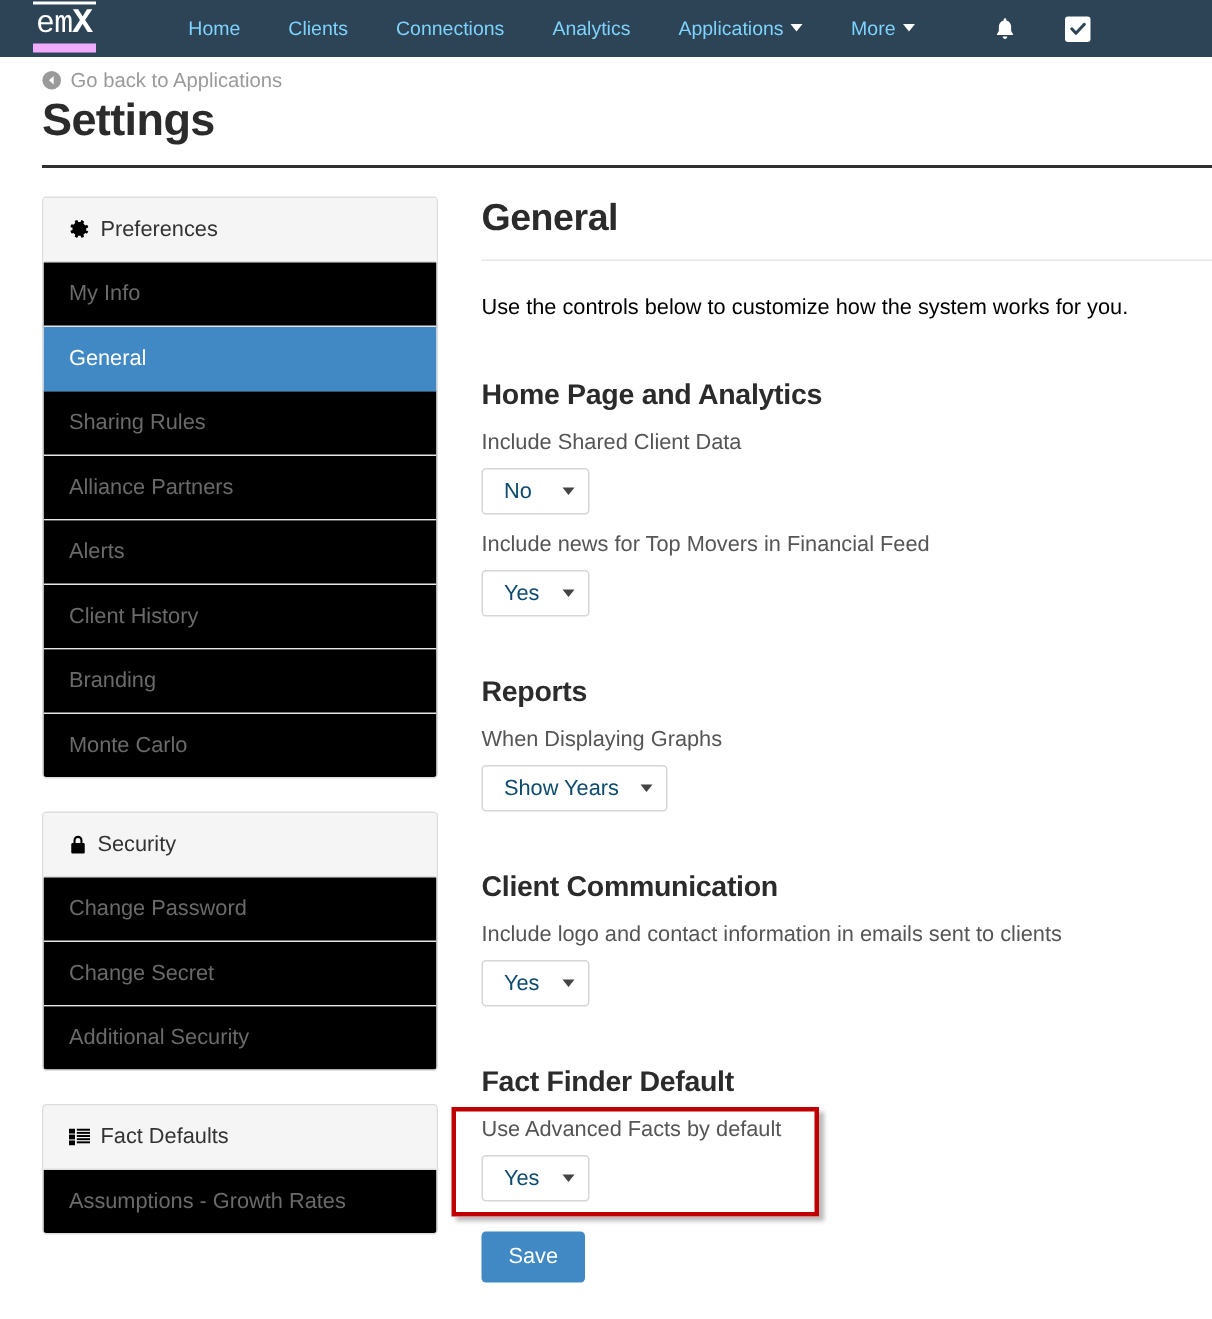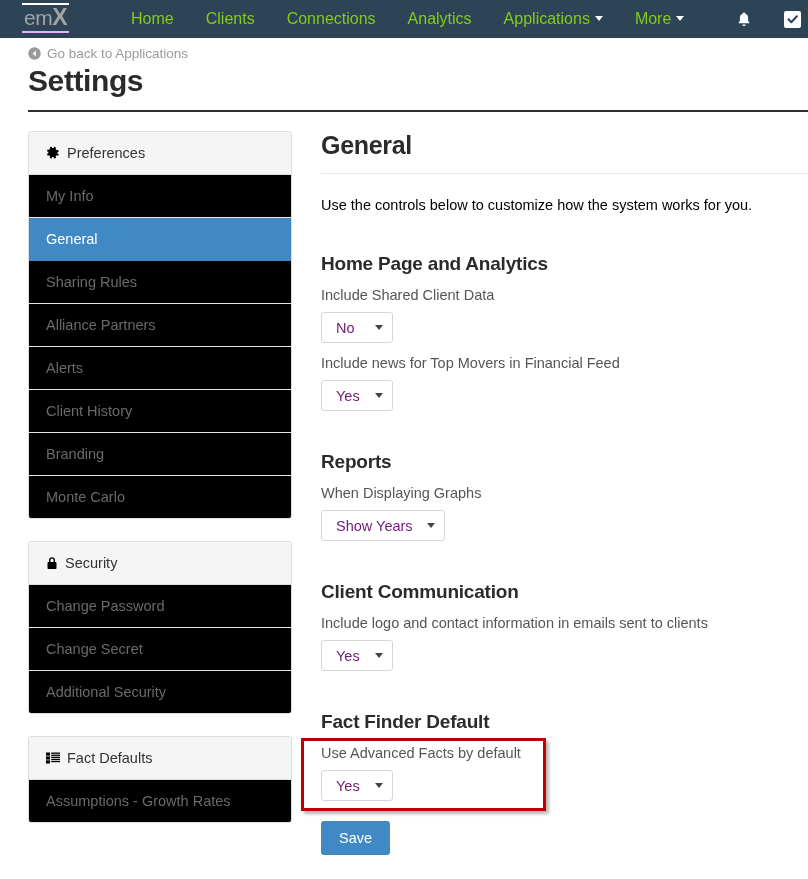--- a/index.html
+++ b/index.html
@@ -14,41 +14,41 @@
   
   .navbar {
     height: 38px;
     background: #2d4356;
     display: flex;
     align-items: center;
     padding-left: 22px;
     position: relative;
   }
   .brand {
-    color: #a3a3a3;
+    color: #ffffff;
     font-size: 21px;
     font-weight: 400;
     letter-spacing: -0.5px;
     line-height: 1;
     padding: 1px 2px 2px 2px;
     border-top: 2px solid #ffffff;
-    border-bottom: 2px solid #f0abfc;
+    border-bottom: 6px solid #f0abfc;
     position: relative;
     top: -1px;
-    font-family: Liberation Sans, sans-serif;
+    font-family: Liberation Mono, monospace;
   }
   .brand .x { font-weight: 700; font-size: 23px; }
   .navlinks {
     display: flex;
     align-items: center;
     margin-left: 46px;
   }
   .navlink {
-    color: #84cc16;
-    font-size: 16px;
+    color: #7dd3fc;
+    font-size: 13px;
     padding: 0 16px;
     cursor: pointer;
     white-space: nowrap;
     line-height: 38px;
   }
   .caret-down {
     display: inline-block;
     width: 0; height: 0;
     border-left: 4.5px solid transparent;
     border-right: 4.5px solid transparent;
@@ -182,21 +182,21 @@
     display: inline-flex;
     align-items: center;
     justify-content: space-between;
     border: 1px solid #d6d6d6;
     border-radius: 3px;
     background: #ffffff;
     height: 31px;
     padding: 0 9px 0 14px;
     min-width: 72px;
     font-size: 14.5px;
-    color: #701a75;
+    color: #0c4a6e;
     cursor: pointer;
   }
   .select-box .sv { margin-right: 14px; }
   .select-caret {
     width: 0; height: 0;
     border-left: 4px solid transparent;
     border-right: 4px solid transparent;
     border-top: 5px solid #444444;
   }
   .save-btn {

